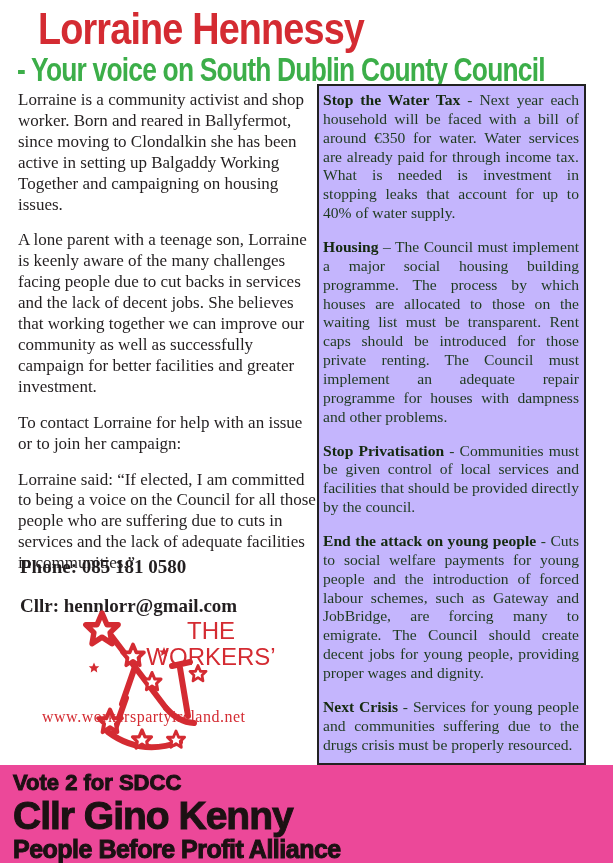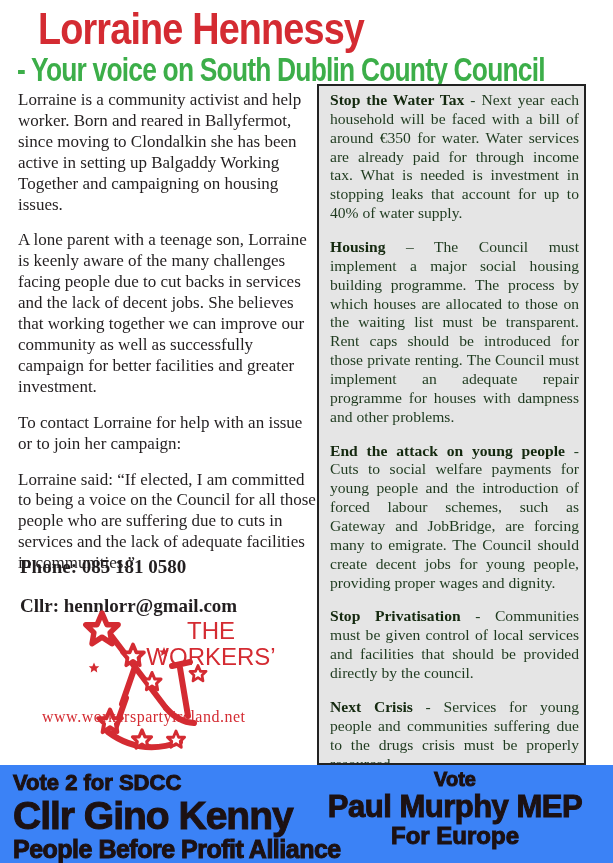--- a/index.html
+++ b/index.html
@@ -33,29 +33,29 @@
   
   .logo { position:absolute; left:78px; top:606px; }
   .party-name { position:absolute; left:136px; top:618px; width:150px;
     text-align:center; color:#d42b32;
     font-family:"Liberation Sans", sans-serif; font-size:24px; line-height:1.1; }
   .website { position:absolute; left:42px; top:708px; color:#d42b32;
     font-size:16px; letter-spacing:0.5px; }
 
   
   .policy-box { position:absolute; left:317px; top:84px; width:269px; height:681px;
-    background:#e5e5e5; border:2px solid #222222; padding:5px 5px 0 11px;
+    background:#c4b5fd; border:2px solid #222222; padding:5px 5px 0 4px;
     font-size:15.6px; line-height:1.21; color:#1e3a1e;
     text-align:justify; overflow:hidden; }
   .policy-box p { margin-bottom:15px; }
   .policy-box strong { color:#14290f; }
 
   
   .footer { position:absolute; left:0; bottom:0; width:613px; height:98px;
-    background:#3b82f6; color:#1c1113;
+    background:#ec4899; color:#1c1113;
     font-family:"Liberation Sans", sans-serif; font-weight:bold; }
   .footer * { -webkit-text-stroke:1px #1c1113; }
   .f-left { position:absolute; left:13px; top:5px; }
   .f-vote-sdcc { font-size:22px; letter-spacing:0px; }
   .f-gino { font-size:39px; line-height:1.05; letter-spacing:-1px; white-space:nowrap; }
   .f-pbp { font-size:25px; line-height:1.0; letter-spacing:-0.5px; white-space:nowrap; }
   .f-right { position:absolute; right:8px; top:3px; width:300px; text-align:center; }
   .f-vote { font-size:20px; }
   .f-paul { font-size:31px; line-height:1.05; letter-spacing:-0.5px; white-space:nowrap; }
   .f-europe { font-size:24px; line-height:1.0; }
@@ -64,21 +64,21 @@
 <body>
 
 <div class="page">
 
   <div class="hdr">
     <div class="cand-name">Lorraine Hennessy</div>
     <div class="tagline">- Your voice on South Dublin County Council</div>
   </div>
 
   <div class="left-col">
-    <p>Lorraine is a community activist and help worker. Born and reared in Ballyfermot, since moving to Clondalkin she has been active in setting up Balgaddy Working Together and campaigning on housing issues.</p>
+    <p>Lorraine is a community activist and shop worker. Born and reared in Ballyfermot, since moving to Clondalkin she has been active in setting up Balgaddy Working Together and campaigning on housing issues.</p>
     <p>A lone parent with a teenage son, Lorraine is keenly aware of the many challenges facing people due to cut backs in services and the lack of decent jobs. She believes that working together we can improve our community as well as successfully campaign for better facilities and greater investment.</p>
     <p>To contact Lorraine for help with an issue or to join her campaign:</p>
     <p>Lorraine said: “If elected, I am committed to being a voice on the Council for all those people who are suffering due to cuts in services and the lack of adequate facilities in communities.”</p>
   </div>
 
   <div class="contact-block">
     <div class="phone">Phone: 085 181 0580</div>
     <div class="email">Cllr: hennlorr@gmail.com</div>
   </div>
 
@@ -113,31 +113,26 @@
   </div>
   <div class="party-name">
     <div>THE WORKERS’</div>
   </div>
 
   <div class="website">www.workerspartyireland.net</div>
 
   <div class="policy-box">
     <p><strong>Stop the Water Tax</strong><span> - </span><span>Next year each household will be faced with a bill of around €350 for water. Water services are already paid for through income tax. What is needed is investment in stopping leaks that account for up to 40% of water supply.</span></p>
     <p><strong>Housing</strong><span> – </span><span>The Council must implement a major social housing building programme. The process by which houses are allocated to those on the waiting list must be transparent. Rent caps should be introduced for those private renting. The Council must implement an adequate repair programme for houses with dampness and other problems.</span></p>
+    <p><strong>Stop Privatisation</strong><span> - </span><span>Communities must be given control of local services and facilities that should be provided directly by the council.</span></p>
     <p><strong>End the attack on young people</strong><span> - </span><span>Cuts to social welfare payments for young people and the introduction of forced labour schemes, such as Gateway and JobBridge, are forcing many to emigrate. The Council should create decent jobs for young people, providing proper wages and dignity.</span></p>
-    <p><strong>Stop Privatisation</strong><span> - </span><span>Communities must be given control of local services and facilities that should be provided directly by the council.</span></p>
     <p><strong>Next Crisis</strong><span> - </span><span>Services for young people and communities suffering due to the drugs crisis must be properly resourced.</span></p>
   </div>
 
   <div class="footer">
     <div class="f-left">
       <div class="f-vote-sdcc">Vote 2 for SDCC</div>
       <div class="f-gino">Cllr Gino Kenny</div>
       <div class="f-pbp">People Before Profit Alliance</div>
     </div>
-    <div class="f-right">
-      <div class="f-vote">Vote</div>
-      <div class="f-paul">Paul Murphy MEP</div>
-      <div class="f-europe">For Europe</div>
-    </div>
   </div>
 
 </div>
 
 </body></html>

